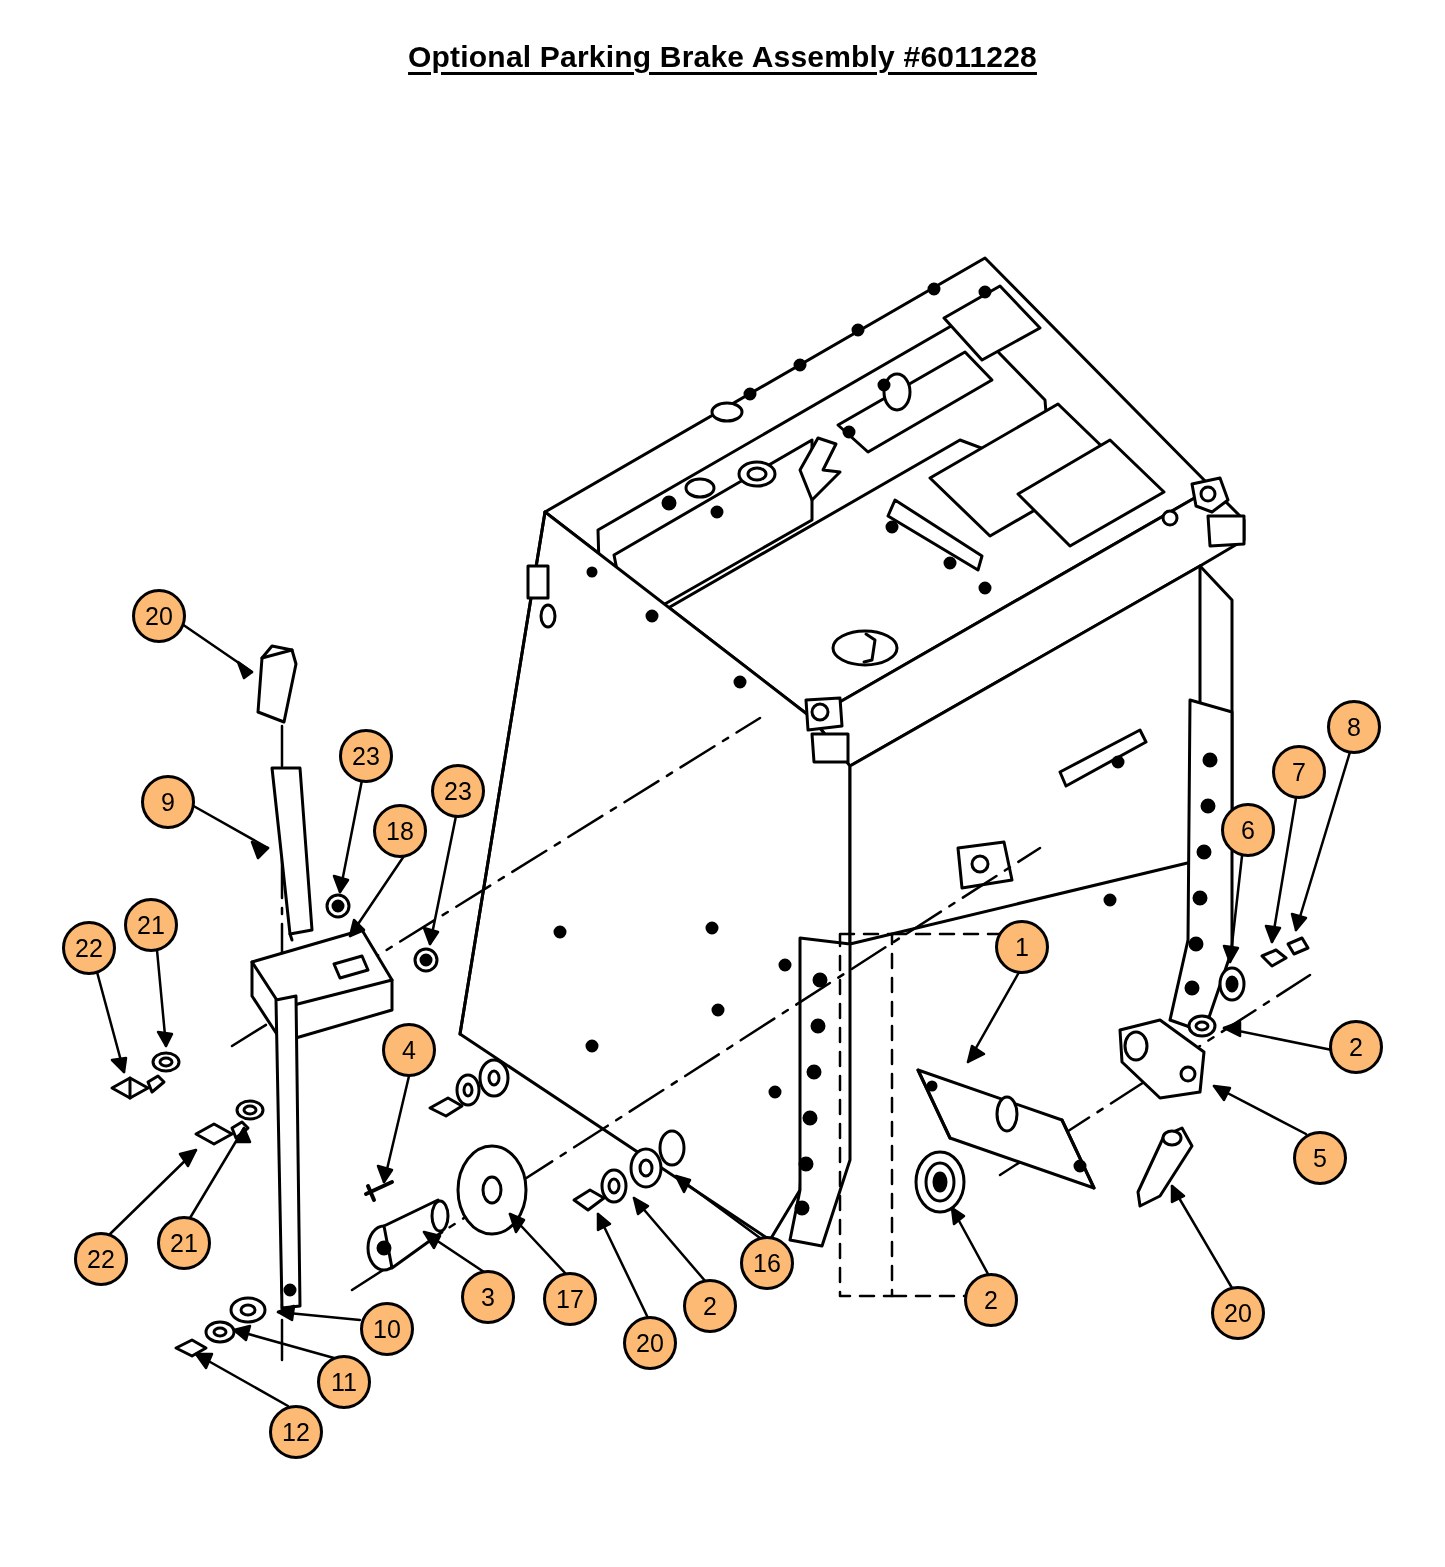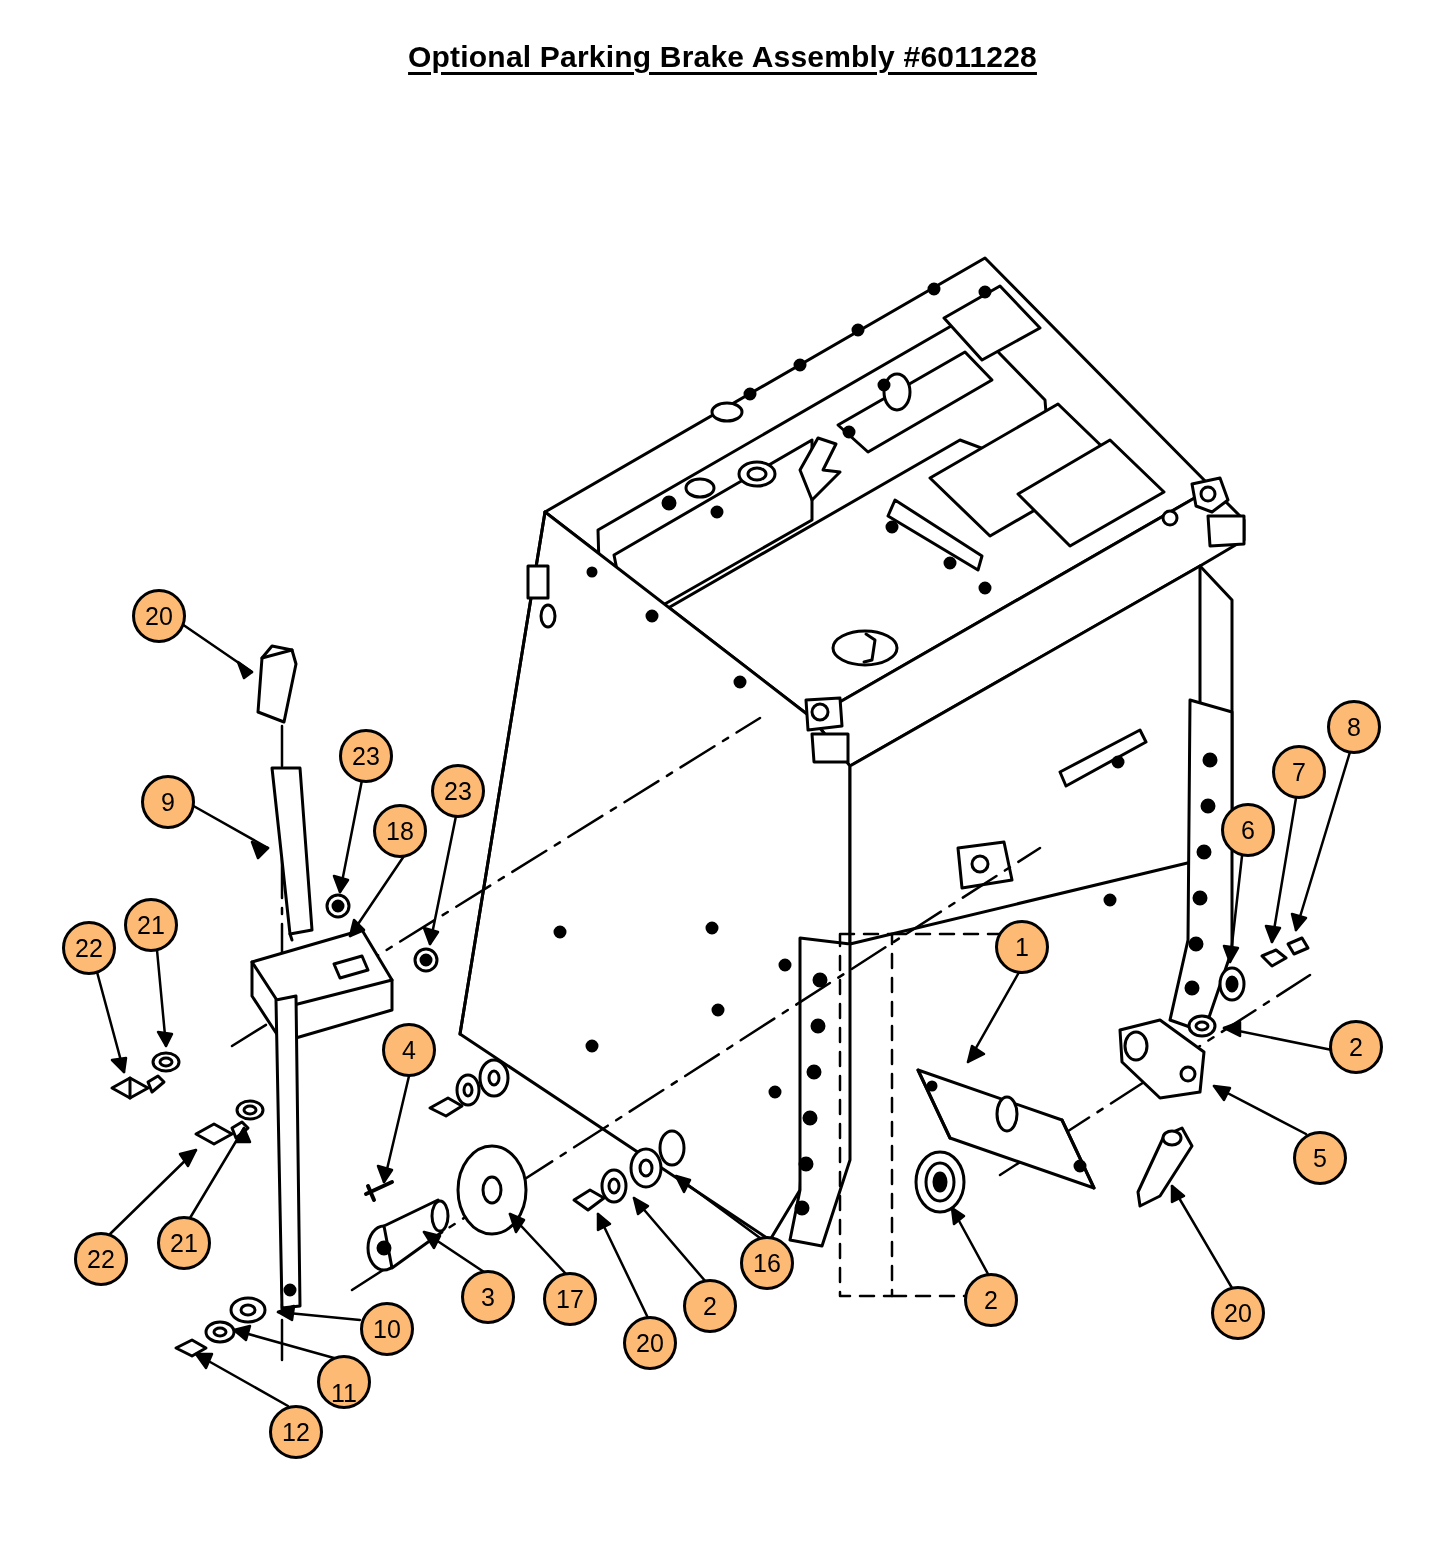--- a/index.html
+++ b/index.html
@@ -391,21 +391,21 @@
     </div>
   <div class="callout" style="left:1354px; top:727px;">
       <span>8</span>
     </div>
   <div class="callout" style="left:168px;  top:802px;">
       <span>9</span>
     </div>
   <div class="callout" style="left:387px;  top:1329px;">
       <span>10</span>
     </div>
-  <div class="callout" style="left:344px;  top:1382px;align-items:flex-end;">
+  <div class="callout" style="left:344px;  top:1382px;">
       <span>11</span>
     </div>
   <div class="callout" style="left:296px;  top:1432px;">
       <span>12</span>
     </div>
   <div class="callout" style="left:570px;  top:1299px;">
       <span>17</span>
     </div>
   <div class="callout" style="left:1238px; top:1313px;">
       <span>20</span>

